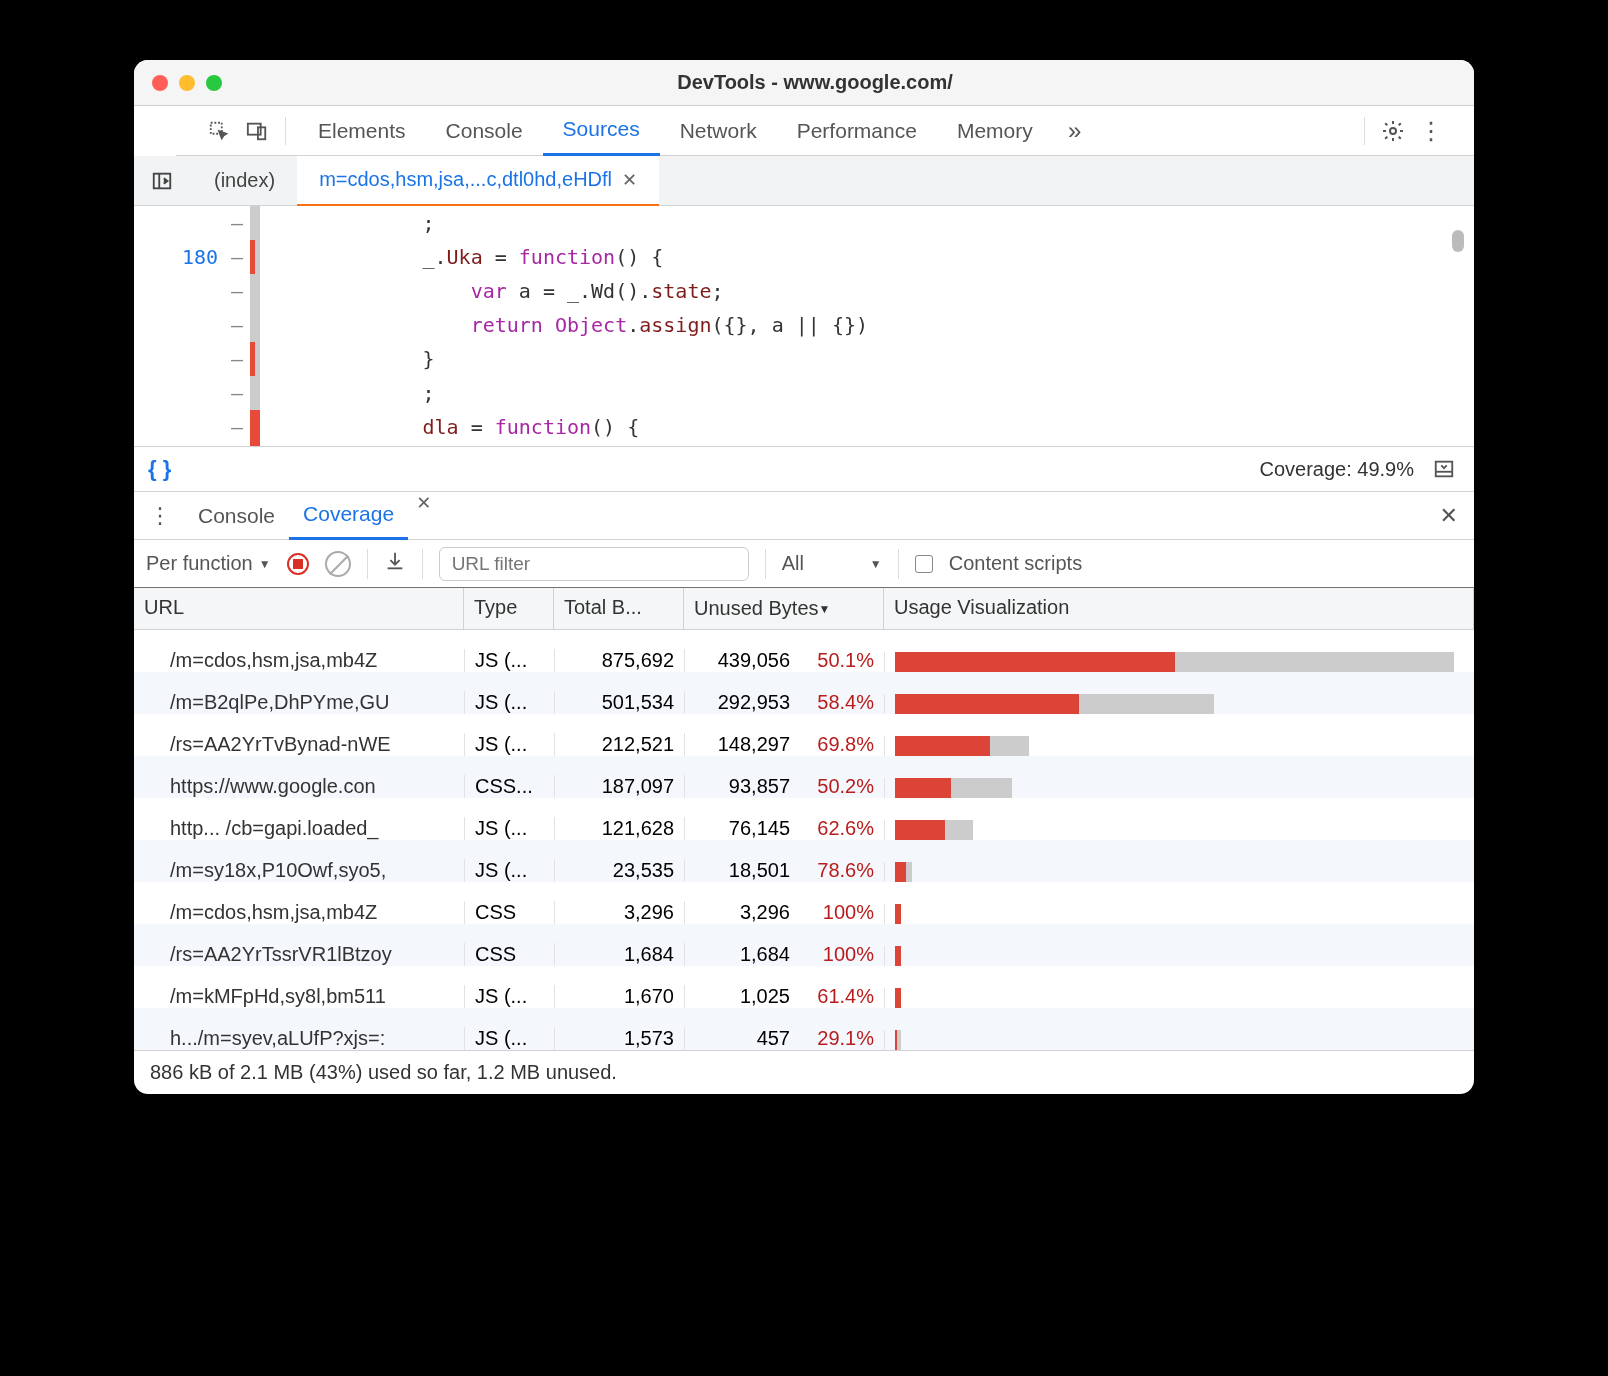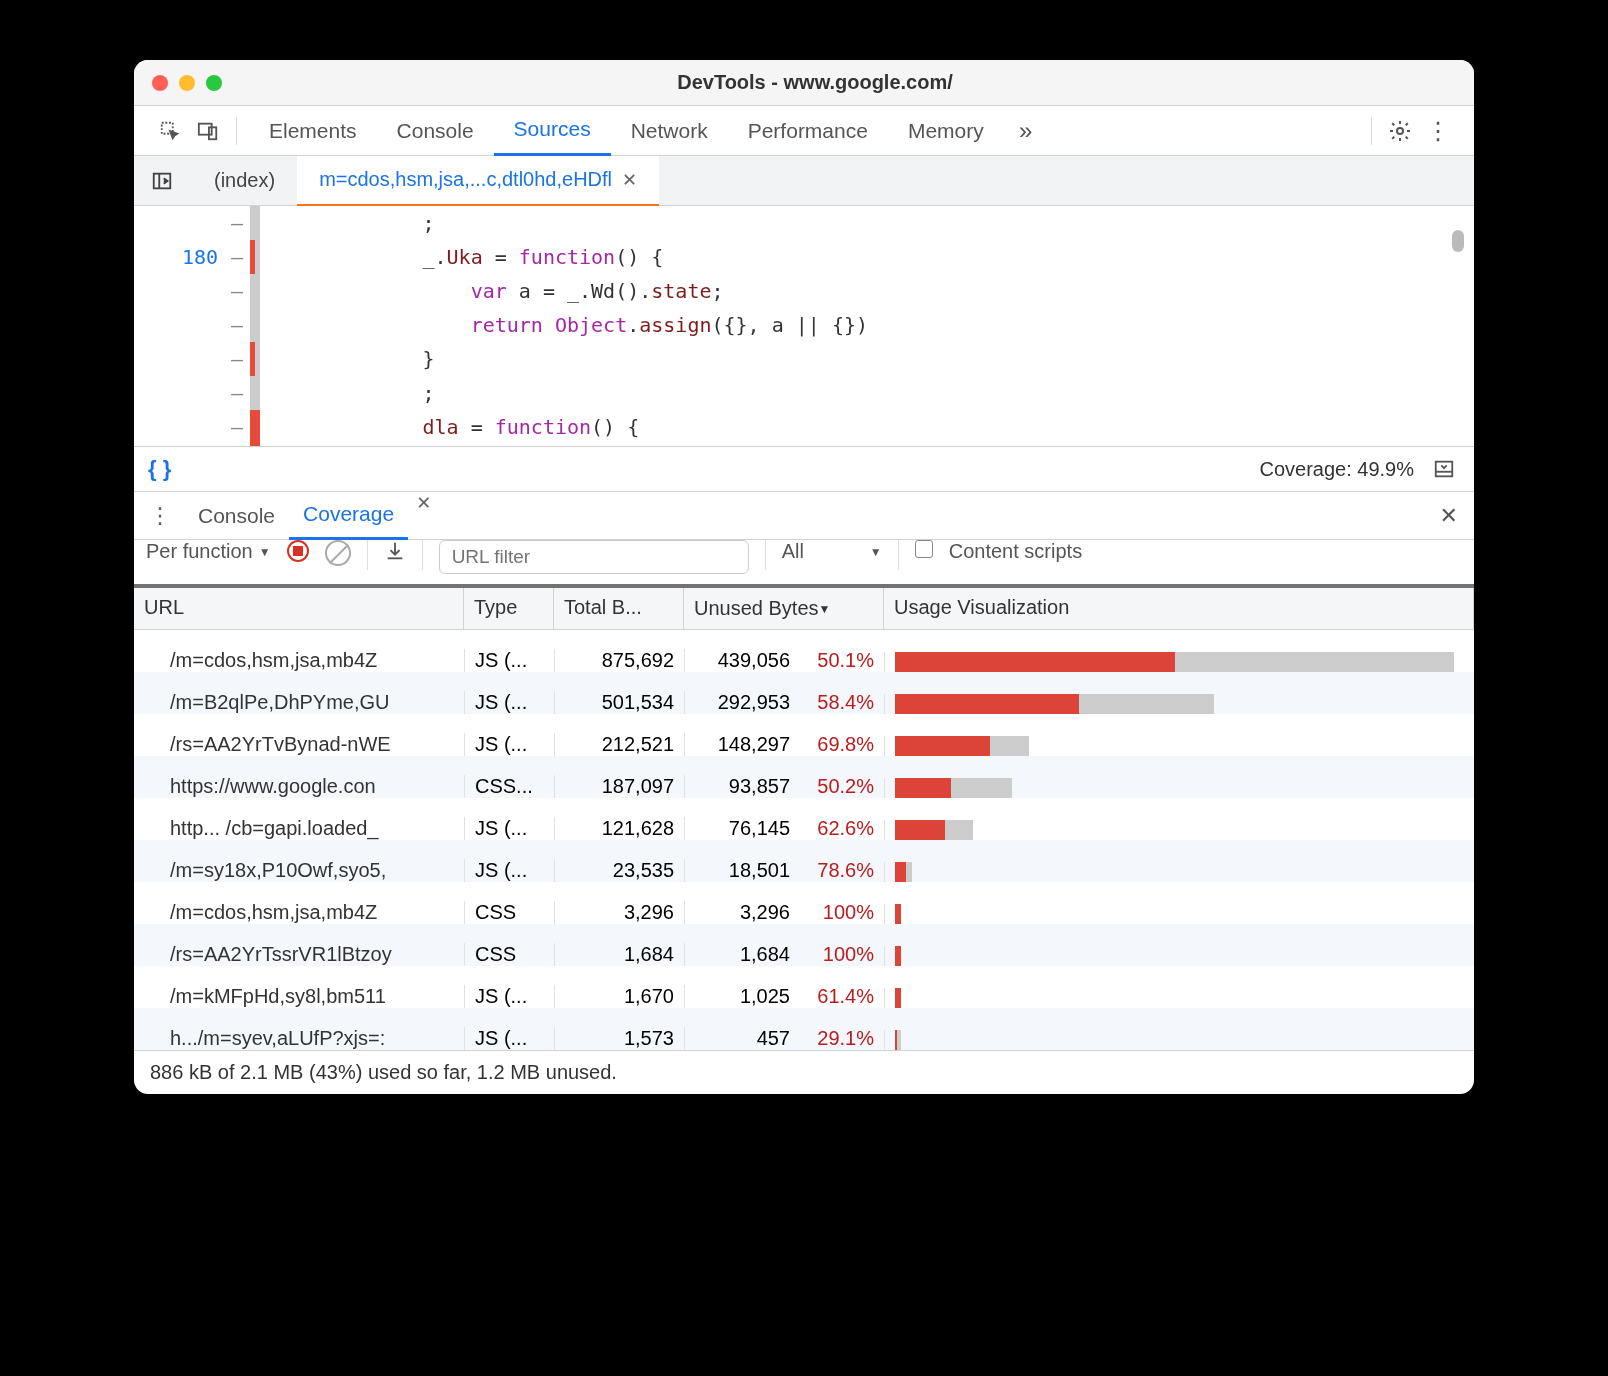--- a/index.html
+++ b/index.html
@@ -41,22 +41,23 @@
   font-weight: 600;
   color: #333;
   font-size: 20px;
   margin-right: 60px;
 }
 .toolbar {
   height: 50px;
   display: flex;
   align-items: center;
   border-bottom: 1px solid #d2d2d2;
-  padding: 0 20px;
+  padding: 0 27px;
   gap: 6px;
+  margin-left: 42px;
 }
 .tb-icon { width: 32px; height: 32px; display:flex; align-items:center; justify-content:center; color:#555; }
 .tb-sep { width: 1px; height: 28px; background: #ddd; margin: 0 6px; }
 .tab { padding: 0 20px; font-size: 21px; color: #555; height: 50px; display:flex; align-items:center; cursor:pointer; }
 .tab.active { color: #1a73e8; border-bottom: 3px solid #1a73e8; }
 .spacer { flex: 1; }
 .doc-tabs {
   height: 50px;
   background: #f1f3f4;
   border-bottom: 1px solid #d2d2d2;
@@ -110,23 +111,23 @@
   align-items:center;
   padding: 0 10px;
   gap: 8px;
   font-size: 21px;
 }
 .drawer-tabs .dtab { padding: 0 14px; height:48px; display:flex; align-items:center; color:#555; cursor:pointer; }
 .drawer-tabs .dtab.active { color:#1a73e8; border-bottom:3px solid #1a73e8; }
 .drawer-tabs .close-x { font-size:22px; color:#555; padding:0 6px; }
 .drawer-toolbar {
   height: 48px;
-  border-bottom: 4px solid #737373;
+  border-bottom: 1px solid #737373;
   display:flex;
-  align-items:flex-start;
+  align-items:center;
   padding: 0 12px;
   gap: 16px;
   font-size: 20px;
   color:#555;
 }
 .dropd { display:flex; align-items:center; gap:6px; }
 .tri { font-size:12px; }
 .rec-btn { width:22px; height:22px; border:2px solid #d93025; border-radius:50%; display:flex; align-items:center; justify-content:center; }
 .rec-btn span { width:10px; height:10px; background:#d93025; }
 .ban-icon { width:26px; height:26px; border:2px solid #aaa; border-radius:50%; position:relative; }

